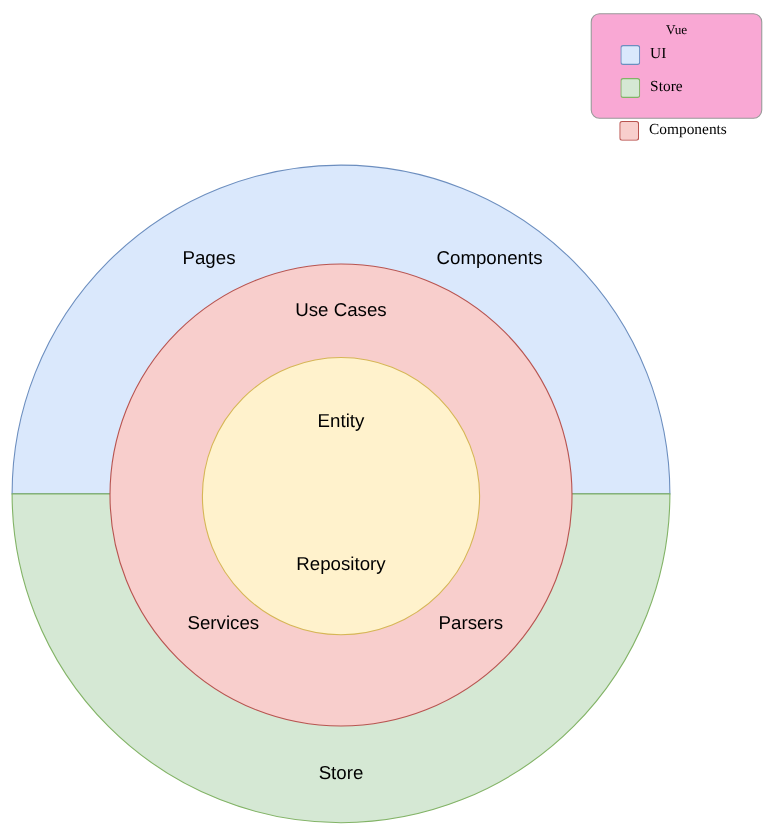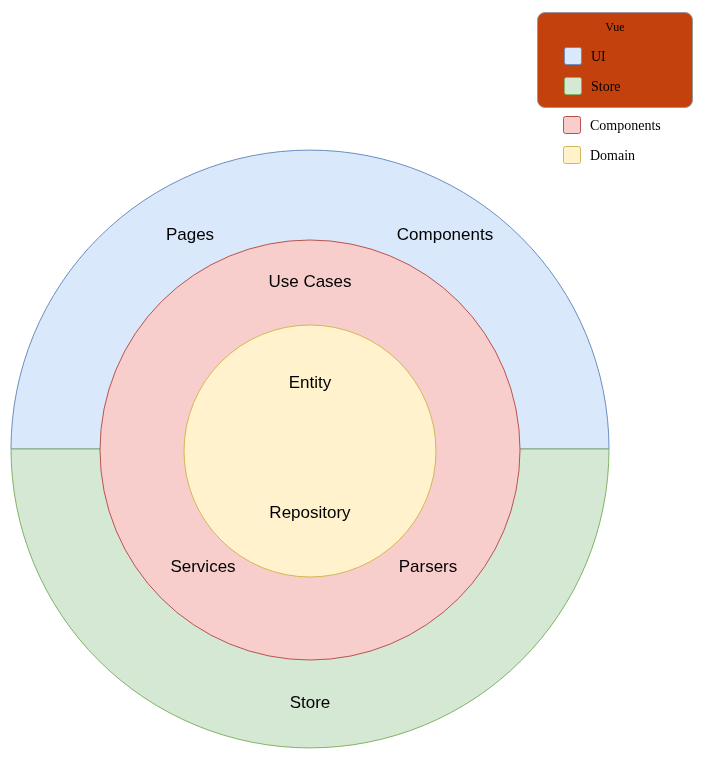--- a/index.html
+++ b/index.html
@@ -34,32 +34,31 @@
     width: 156px;
     font-family: "Liberation Serif", serif;
     font-size: 14px;
     color: #000000;
   }
   .legend-box {
     box-sizing: border-box;
     width: 156px;
     border: 1px solid #999999;
     border-radius: 8px;
-    background: #c2410c;
+    background: #f9a8d4;
     padding: 6px 0 6px 0;
   }
   .legend-title {
     text-align: center;
     font-size: 12px;
     line-height: 16px;
     margin-bottom: 6px;
   }
   .legend-row {
     display: flex;
-    align-items: center;
     height: 30px;
     padding-left: 26px;
   }
   .legend-row .swatch {
     flex: 0 0 auto;
     margin-right: 9px;
     display: block;
   }
   .legend-row .swatch-label {
     line-height: 17px;
@@ -115,22 +114,16 @@
     </div>
 
     <div class="legend-outside">
       <div class="legend-row">
         <svg class="swatch" width="18" height="18">
           <rect x="0.5" y="0.5" width="17" height="17" rx="2" fill="#f8cecc" stroke="#b85450"></rect>
         </svg>
         <span class="swatch-label">Components</span>
       </div>
 
-      <div class="legend-row">
-        <svg class="swatch" width="18" height="18">
-          <rect x="0.5" y="0.5" width="17" height="17" rx="2" fill="#fff2cc" stroke="#d6b656"></rect>
-        </svg>
-        <span class="swatch-label">Domain</span>
-      </div>
     </div>
 
   </div>
 </div>
 
 </body></html>

